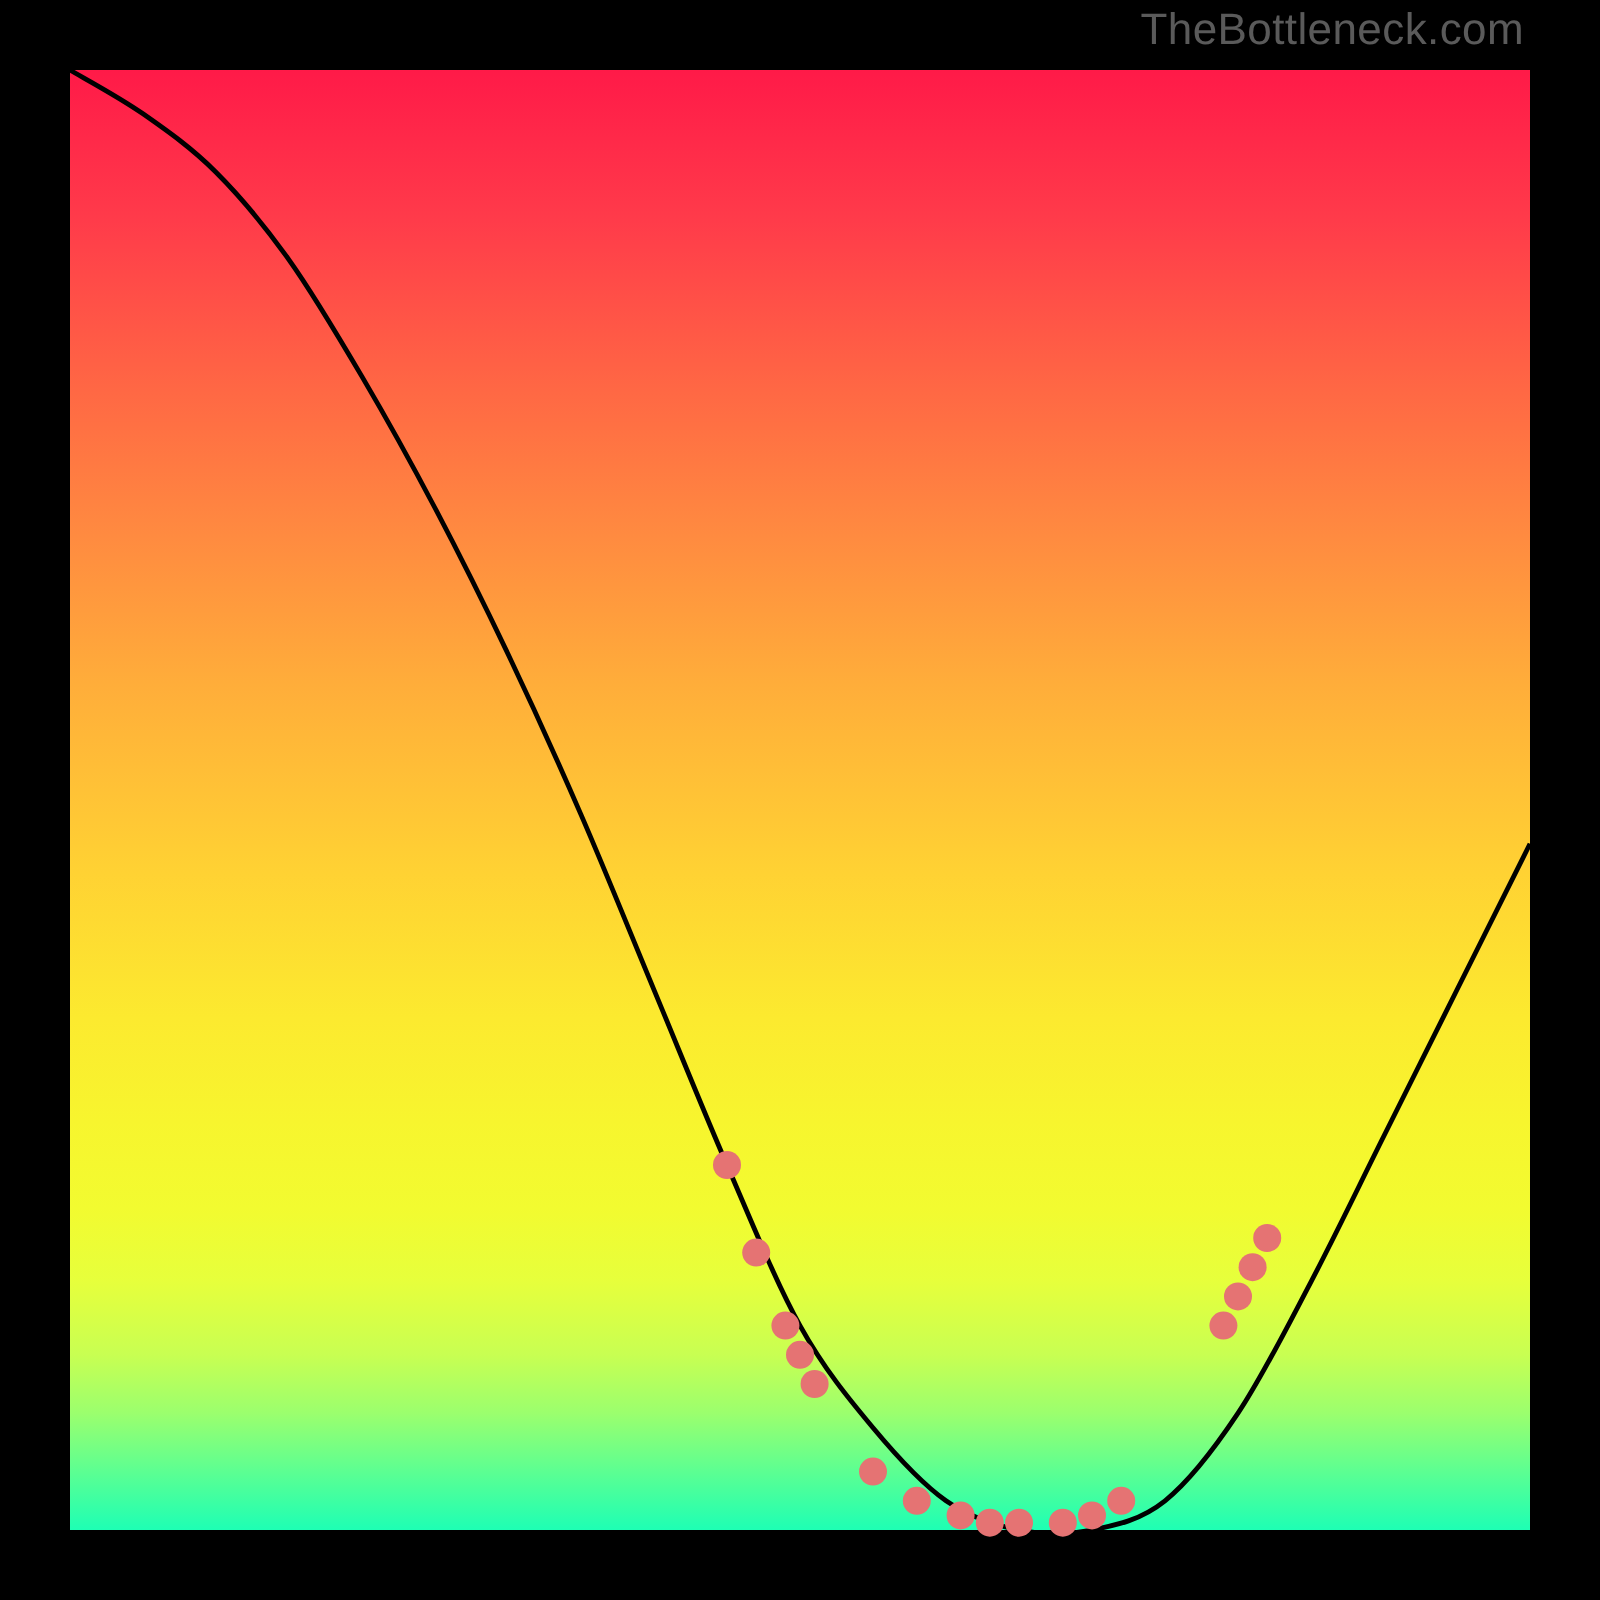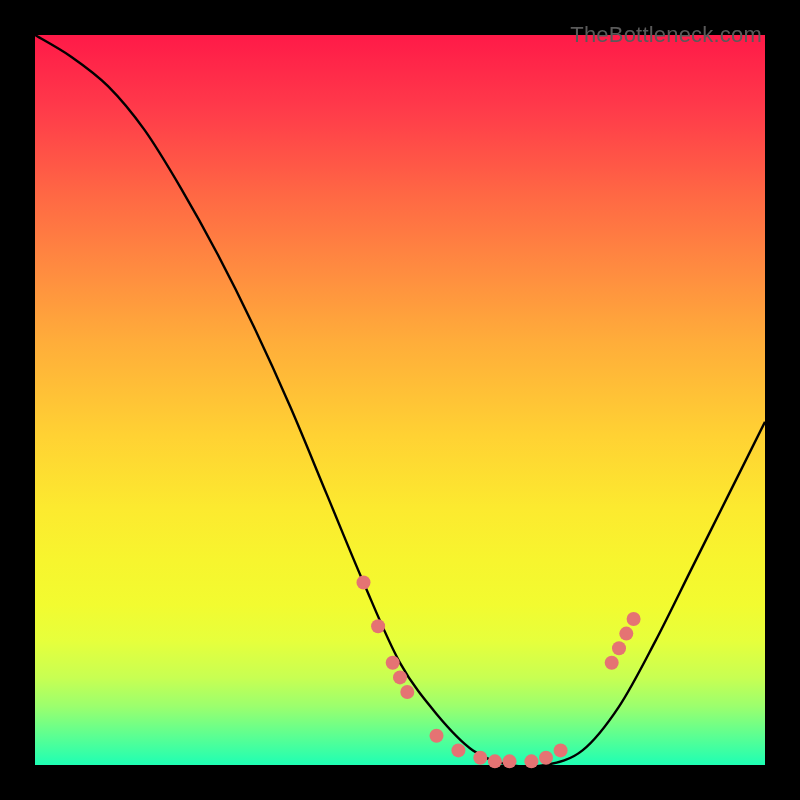--- a/index.html
+++ b/index.html
@@ -39,21 +39,21 @@
       #f2fb30 78%,
       #e6ff3c 83%,
       #c8ff52 88%,
       #9bff6e 92%,
       #5cff92 96%,
       #1effb4 100%
     );
   }
   .watermark {
     position: absolute;
-    top: 22px;
+    top: 2px;
     right: 38px;
     color: #5a5a5a;
     font-size: 22px;
     font-weight: 500;
     letter-spacing: 0.2px;
     user-select: none;
   }
   svg.curve {
     position: absolute;
     left: 0;

